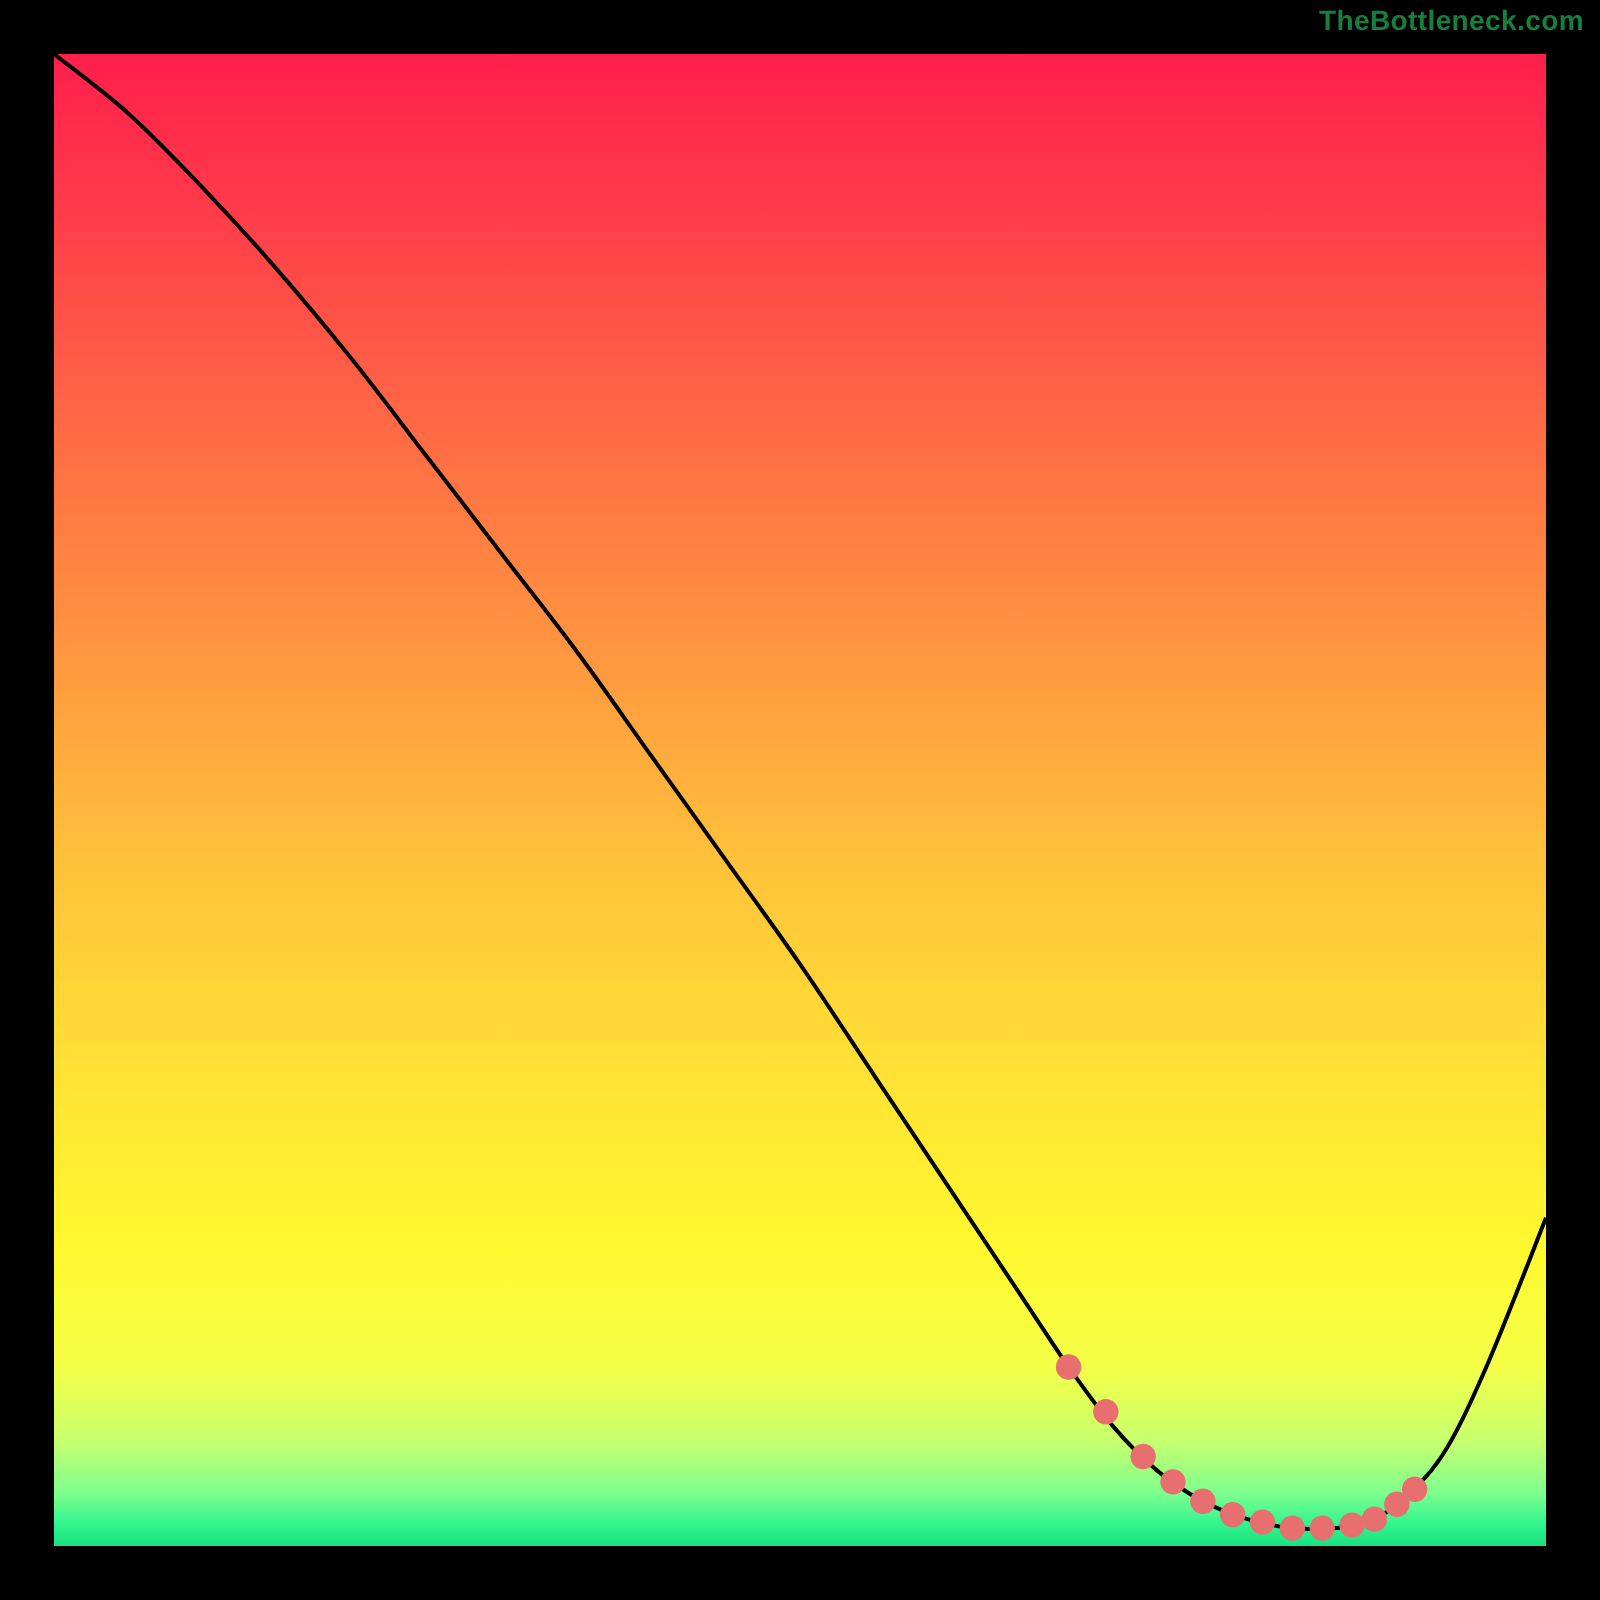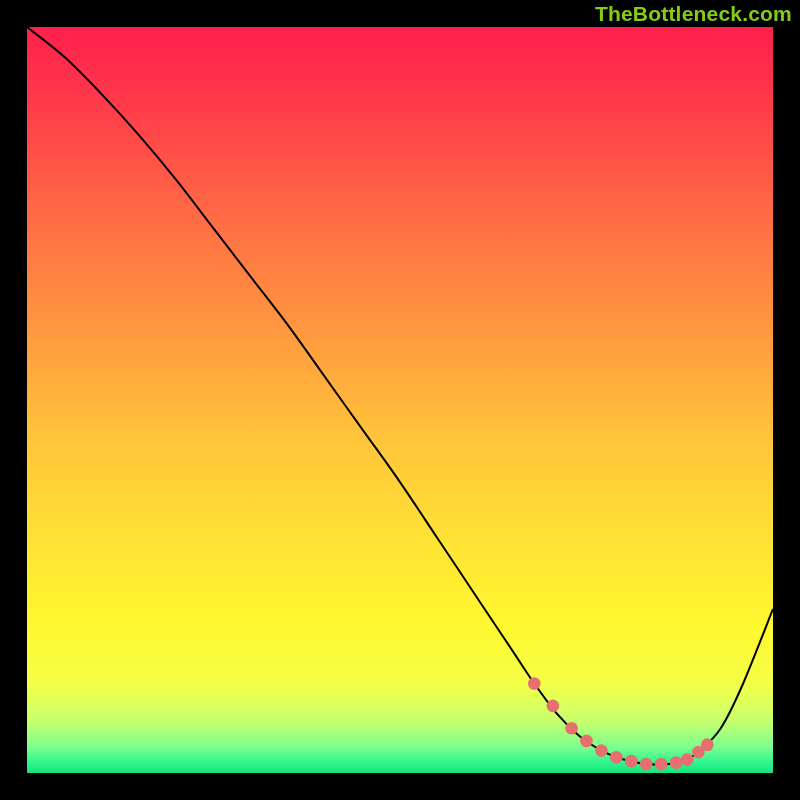--- a/index.html
+++ b/index.html
@@ -14,22 +14,22 @@
   .frame {
     position: relative;
     width: 800px;
     height: 800px;
     background: #000;
   }
   .watermark {
     position: absolute;
     top: 2px;
     right: 8px;
-    color: #84cc16;
-    font-size: 21px;
+    color: #15803d;
+    font-size: 14px;
     font-weight: 600;
     letter-spacing: 0.2px;
     z-index: 20;
     user-select: none;
   }
   .plot-area {
     position: absolute;
     left: 27px;
     top: 27px;
     width: 746px;

